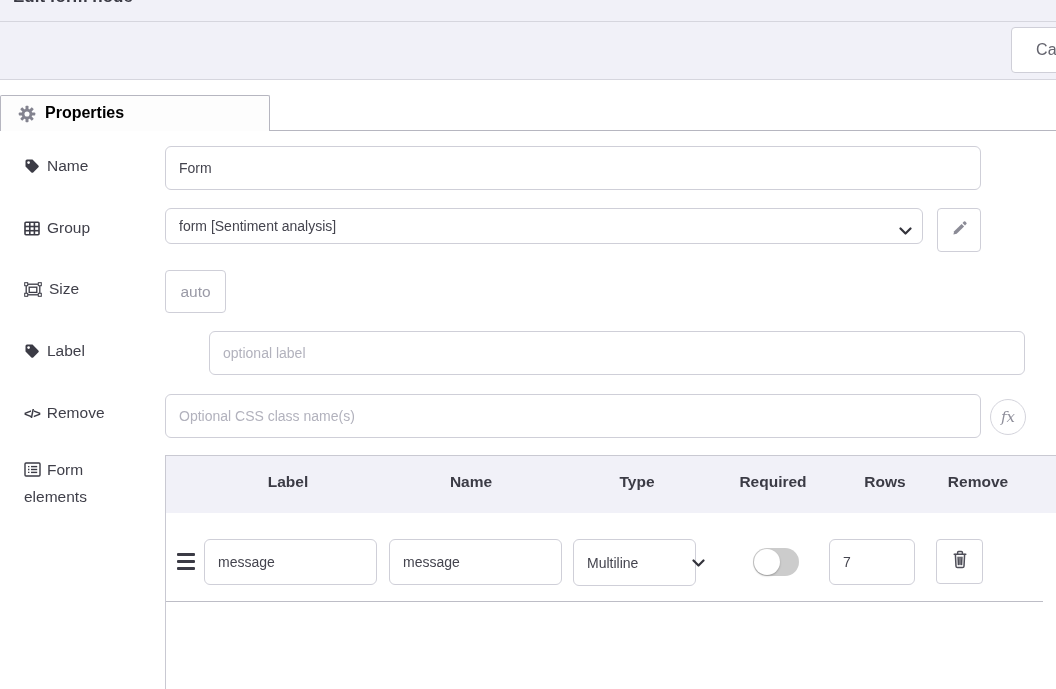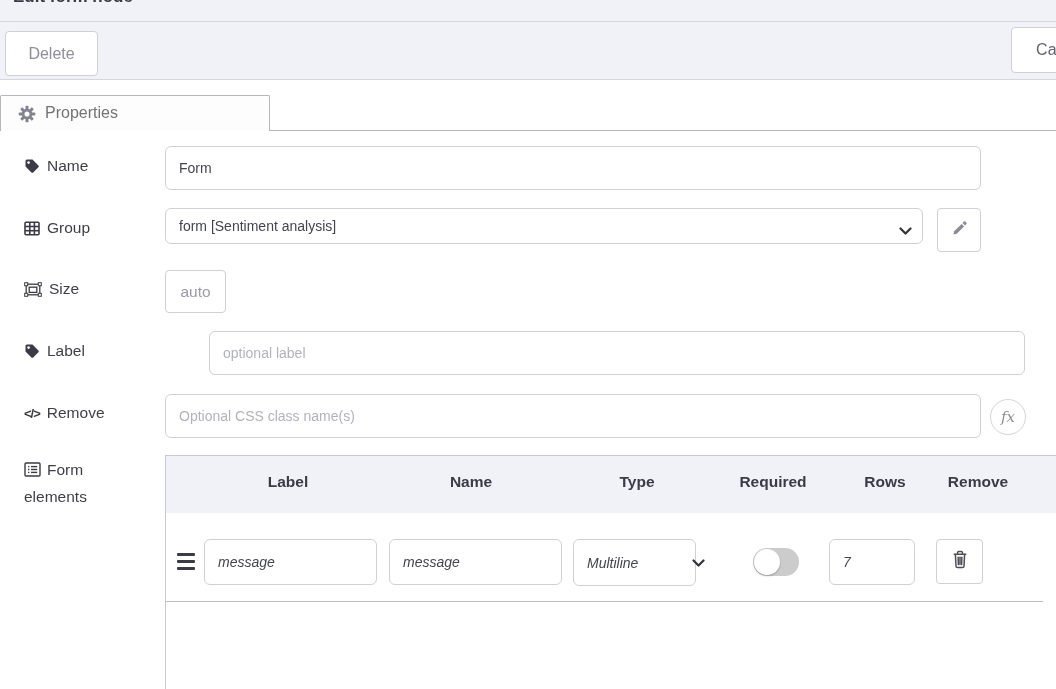--- a/index.html
+++ b/index.html
@@ -16,21 +16,21 @@
   .btn { position:absolute; background:#fff; border:1px solid #cfcfd8; border-radius:4px;
     font-family:"Liberation Sans",sans-serif; font-size:16px; cursor:pointer; }
   #delete-btn { left:5px; top:9px; width:93px; height:45px; color:#8e8e9a; }
   #cancel-btn { left:1011px; top:5px; width:100px; height:46px; color:#63636d; }
 
   
   #tabbar { left:0; top:80px; width:1056px; height:51px; background:#fff; }
   #tabline { position:absolute; left:0; top:50px; width:1056px; height:0; border-top:1px solid #b6b6c0; }
   #tab-properties { position:absolute; left:0; top:15px; width:270px; height:36px;
     background:#fdfdfd; border:1px solid #b6b6c0; border-bottom:none; border-radius:2px 2px 0 0; z-index:2; }
-  #tab-properties .tab-label { position:absolute; left:44px; top:8px; font-size:16px; font-weight:normal; color:#737373; }
+  #tab-properties .tab-label { position:absolute; left:44px; top:8px; font-size:16px; font-weight:bold; color:#000000; }
   #tab-properties svg { position:absolute; left:17px; top:9px; }
 
   
   .row-label { position:absolute; left:24px; font-size:15.5px; color:#3f3f49; display:flex; align-items:center; gap:7px; }
   .row-label svg, .code-glyph { flex:0 0 auto; }
   .code-glyph { font-size:13px; font-weight:bold; letter-spacing:-1px; color:#3b3b45; }
   .tin { position:absolute; border:1px solid #cfcfd8; border-radius:6px; background:#fff;
     font-family:"Liberation Sans",sans-serif; font-size:14px; color:#44444e; padding:0 13px; }
   .tin::placeholder { color:#b2b2bd; opacity:1; }
   select.tin { -webkit-appearance:none; appearance:none; padding-right:32px; background:#fff; }
@@ -52,42 +52,41 @@
 
   
   #elements-box { left:165px; top:455px; width:891px; height:234px; background:#fff;
     border-left:1px solid #c9c9d2; border-top:1px solid #c9c9d2; }
   #elements-header { position:absolute; left:0; top:0; width:891px; height:57px; background:#f1f1f8; }
   .th { position:absolute; top:17px; transform:translateX(-50%); font-weight:bold; font-size:15.5px; color:#3b3b45; }
   .th0{left:122px}.th1{left:305px}.th2{left:471px}.th3{left:607px}.th4{left:719px}.th5{left:812px}
 
   #drag-handle { position:absolute; left:11px; top:97px; width:18px; height:17px; cursor:grab; }
   #drag-handle i { display:block; height:3px; background:#3b3b45; margin-bottom:4px; border-radius:1px; }
-  .cin { height:46px; top:83px;font-style:italic; }
+  .cin { height:46px; top:83px; }
   #el-label-input { left:38px;  width:173px; }
   #el-name-input  { left:223px; width:173px; }
   #el-type-select { left:407px; width:123px; height:47px; }
   #el-type-chev   { left:526px; top:103px; }
   #required-toggle { position:absolute; left:587px; top:92px; width:46px; height:28px;
     background:#cccccc; border-radius:14px; cursor:pointer; }
   #required-toggle .knob { position:absolute; left:1px; top:1px; width:26px; height:26px;
     background:#fff; border-radius:50%; box-shadow:0 1px 2px rgba(0,0,0,.25); }
   #el-rows-input { left:663px; width:86px; }
   #trash-btn { position:absolute; left:770px; top:83px; width:47px; height:45px; }
   #row-divider { position:absolute; left:0; top:145px; width:877px; height:0; border-top:1px solid #bdbdc6; }
 </style>
 </head>
 <body>
 
 <div class="abs" id="title-band">
   <div id="dialog-title">Edit form node</div>
 </div>
 
 <div class="abs" id="toolbar">
-  <button class="btn" id="delete-btn">Delete</button>
   <button class="btn" id="cancel-btn">Cancel</button>
 </div>
 
 <div class="abs" id="tabbar">
   <div id="tabline"></div>
   <div id="tab-properties">
     <svg width="18" height="18" viewBox="0 0 24 24">
       <g fill="#83838f">
         <rect x="10" y="1" width="4" height="22" rx="1"></rect>
         <rect x="10" y="1" width="4" height="22" rx="1" transform="rotate(45 12 12)"></rect>

